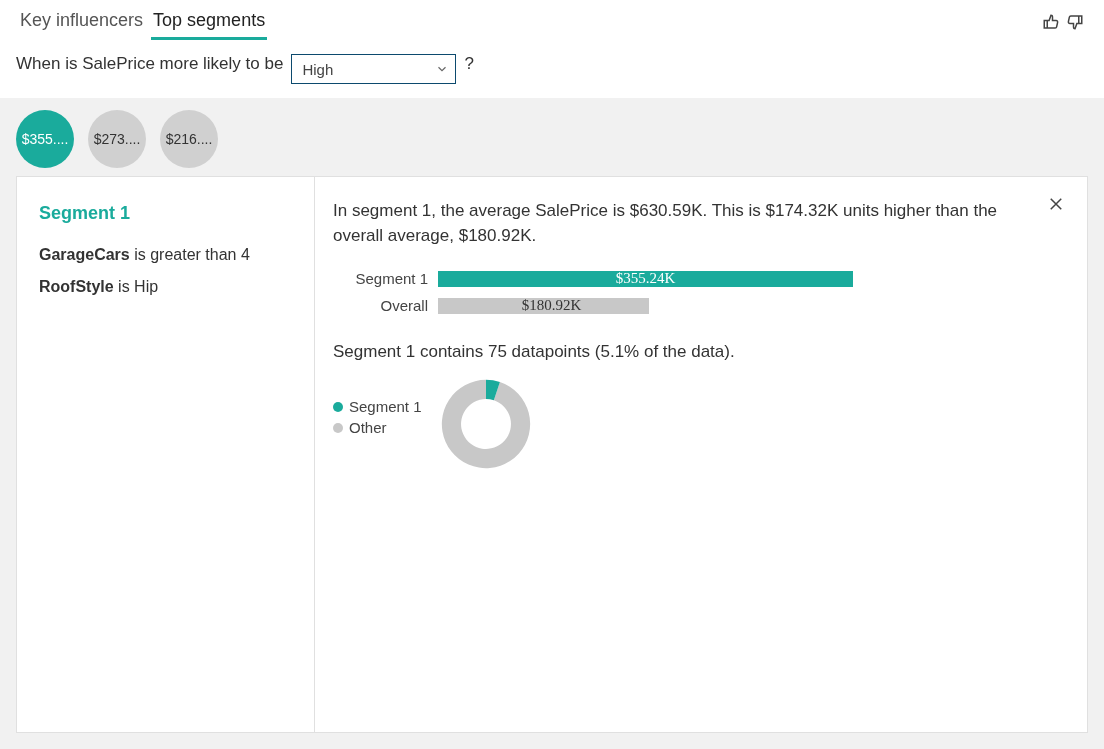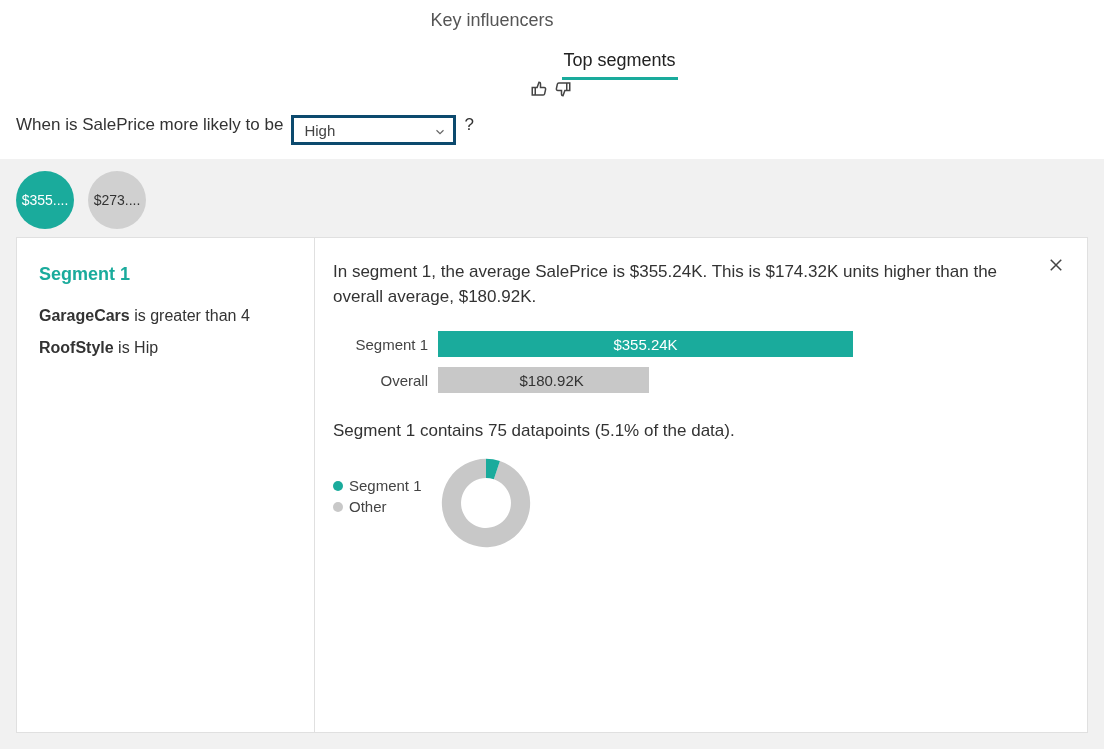--- a/index.html
+++ b/index.html
@@ -9,36 +9,35 @@
     color: #333;
     background: #fff;
     width: 1104px;
     height: 749px;
     overflow: hidden;
   }
   .visual-root { width: 100%; height: 100%; display: flex; flex-direction: column; }
   .header-row {
     display: flex; align-items: center; justify-content: space-between;
     padding: 6px 16px 0 18px;
-    flex-direction: column;
   }
   .tabs { display: flex; gap: 6px; }
   .tab {
     font-size: 18px; color: #555; padding: 4px 2px 6px 2px; cursor: pointer;
     border-bottom: 3px solid transparent;
   }
-  .tab.active { color: #222; border-bottom: 3px solid #1AAB9C; font-weight: 500; margin-top: 40px; }
+  .tab.active { color: #222; border-bottom: 3px solid #1AAB9C; font-weight: 500; }
   .feedback { display: flex; gap: 6px; align-items: center; margin-right: 4px; }
   .feedback svg { width: 18px; height: 18px; stroke: #444; fill: none; stroke-width: 2; }
   .question-row {
     display: flex; gap: 8px;
     padding: 14px 16px 14px 16px; font-size: 17px; color: #333;
   }
   .select-box {
-    position: relative; border: 3px solid #0c4a6e; background: #fff;
+    position: relative; border: 1px solid #0c4a6e; background: #fff;
     width: 165px; height: 30px; display: flex; align-items: center;
     padding: 0 26px 0 10px; font-size: 15px; color: #444; cursor: pointer;
   }
   .select-box svg { position: absolute; right: 6px; top: 7px; width: 14px; height: 14px; stroke:#666; stroke-width:2; fill:none; }
   .segments-strip {
     background: #f1f1f1; padding: 12px 16px 8px 16px;
     display: flex; gap: 14px; text-align: center;
   }
   .bubble {
     width: 58px; height: 58px; border-radius: 50%;
@@ -63,21 +62,21 @@
     width: 298px; border-right: 1px solid #e0e0e0; padding: 26px 22px;
   }
   .seg-title { color: #1AAB9C; font-size: 18px; font-weight: 600; margin-bottom: 22px; }
   .condition { font-size: 16px; color: #333; margin-bottom: 14px; }
   .condition .field { font-weight: 600; text-align: center; }
   .right-col { flex: 1; padding: 22px 60px 22px 18px; }
   .summary-text { font-size: 17px; color: #333; line-height: 1.45; margin-bottom: 22px; }
   .bar-block { margin-bottom: 28px; }
   .bar-row { display: flex; align-items: center; gap: 10px; margin-bottom: 10px; }
   .bar-label { width: 95px; text-align: right; font-size: 15px; color: #444; }
-  .bar-track { flex: 0 0 415px; height: 26px; position: relative; }
+  .bar-track { flex: 0 0 415px; height: 16px; position: relative; font-family: Liberation Serif, serif; }
   .bar-fill {
     position: absolute; left: 0; top: 0; height: 100%;
     display: flex; align-items: center; justify-content: center;
     font-size: 15px;
   }
   .bar-fill.teal { background: #1AAB9C; color: #fff; width: 100%; }
   .bar-fill.grey { background: #c8c8c8; color: #333; padding-left: 16px; }
   .datapoints-text { font-size: 17px; color: #333; margin-bottom: 14px; }
   .donut-block { display: flex; align-items: flex-start; gap: 16px; }
   .legend { padding-top: 22px; }
@@ -116,20 +115,21 @@
       <svg viewBox="0 0 24 24">
           <path d="M6 9l6 6 6-6"></path>
         </svg>
     </div>
     <span>?</span>
   </div>
 
   <div class="segments-strip">
     <div class="bubble sel">$355....</div>
     <div class="bubble unsel">$273....</div>
+    <div class="bubble unsel">$216....</div>
   </div>
 
   <div class="detail-area">
     <div class="detail-card">
 
       <div class="close-btn">
         <svg viewBox="0 0 24 24">
             <path d="M5 5l14 14M19 5L5 19"></path>
           </svg>
       </div>
@@ -138,21 +138,21 @@
         <div class="seg-title">Segment 1</div>
         <div class="condition">
           <span class="field">GarageCars</span><span> is greater than 4</span>
         </div>
         <div class="condition">
           <span class="field">RoofStyle</span><span> is Hip</span>
         </div>
       </div>
 
       <div class="right-col">
-        <div class="summary-text">In segment 1, the average SalePrice is $355.24K. This is $174.32K units higher than the overall average, $180.92K.</div>
+        <div class="summary-text">In segment 1, the average SalePrice is $630.59K. This is $174.32K units higher than the overall average, $180.92K.</div>
 
         <div class="bar-block">
           <div class="bar-row">
             <div class="bar-label">Segment 1</div>
             <div class="bar-track">
               <div class="bar-fill teal">
                 <span>$355.24K</span>
               </div>
             </div>
           </div>

